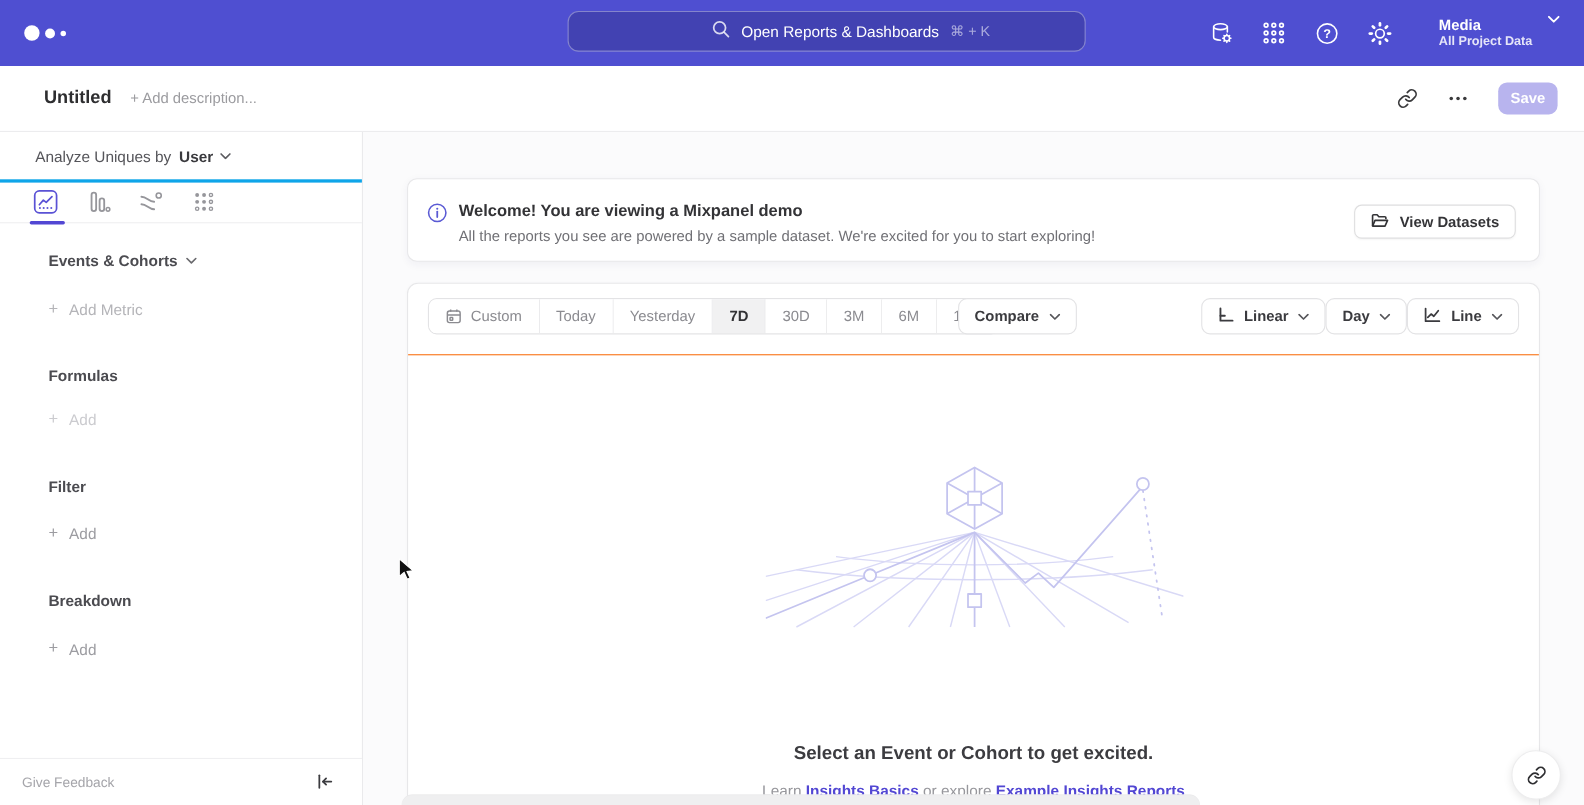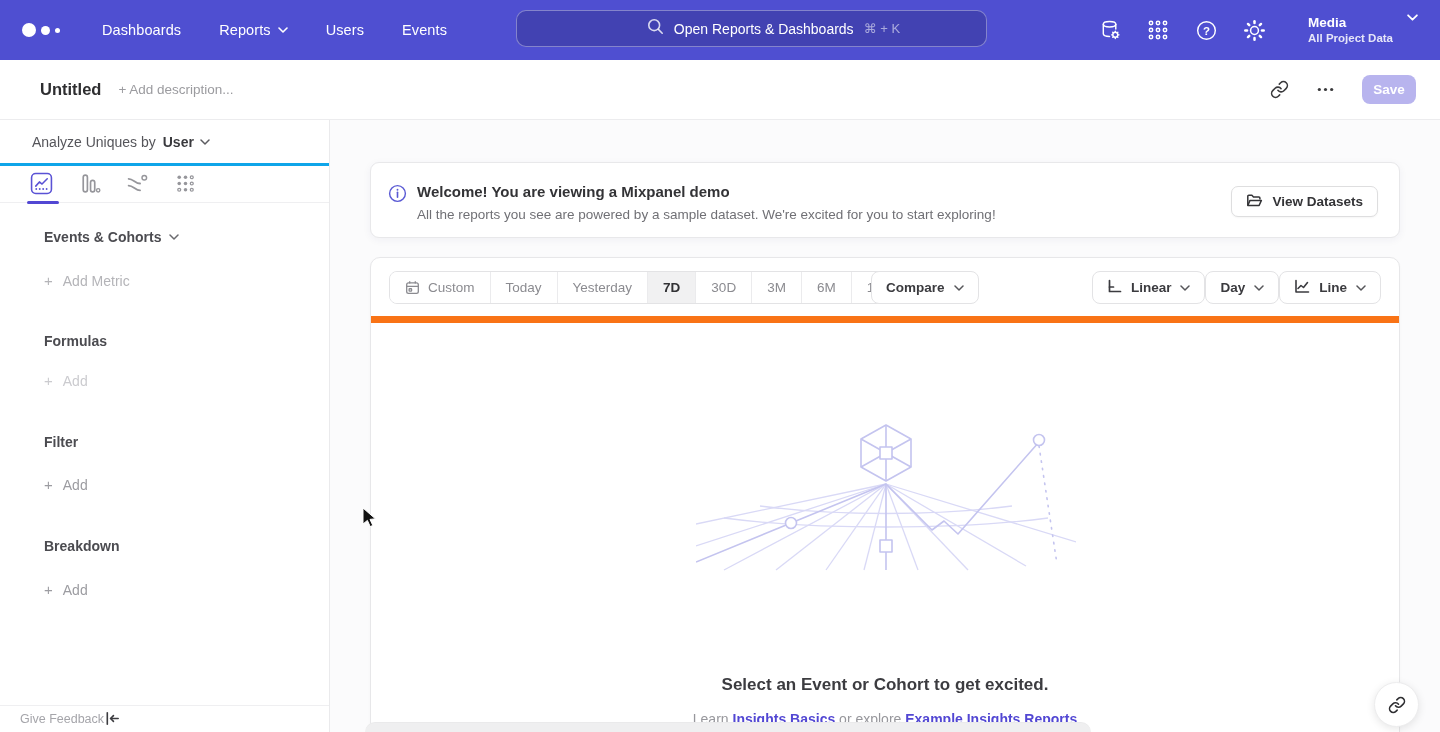--- a/index.html
+++ b/index.html
@@ -52,42 +52,42 @@
   .ctab.sel { color:#5a52d5; }
   .tab-underline { position:absolute; left:27px; bottom:-2px; width:32px; height:3px;
     border-radius:2px; background:var(--accent,#5a52d5); }
   .side-section { padding-left:44px; }
   .sec-head { font-size:14px; font-weight:600; color:#4b4b50; display:flex; align-items:center; gap:8px; }
   .add-link { font-size:14px; display:flex; align-items:center; gap:10px; cursor:pointer; }
   .add-link .plus { font-size:15px; }
   .add-metric { color:#b4b4b8; }
   .add-faint { color:#cbcbcf; }
   .add-gray { color:#9c9ca1; }
-  #sidebar-footer { position:absolute; left:0; bottom:0; width:329px; height:27px;
-    border-top:1px solid #efeff1; display:flex; align-items:center; 
+  #sidebar-footer { position:absolute; left:0; bottom:0; width:329px; height:43px;
+    border-top:1px solid #efeff1; display:flex; align-items:center; justify-content:space-between;
     padding:0 24px 0 20px; background:#fff; }
   .feedback { font-size:12.5px; color:#a5a5aa; cursor:pointer; }
   .collapse { width:18px; height:18px; color:#3c3c40; cursor:pointer; }
 
   
   #main { position:absolute; left:331px; top:120px; width:1109px; height:612px; background:#fbfbfc; }
 
   .banner { position:absolute; left:39px; top:42px; width:1030px; height:76px; background:#fff;
     border:1px solid #e8e8ea; border-radius:9px; box-shadow:0 2px 8px rgba(40,40,90,0.05); }
   .banner .info { position:absolute; left:17px; top:21px; }
   .banner .btitle { position:absolute; left:46px; top:20px; font-size:15px; font-weight:700; color:#333336; }
   .banner .bsub { position:absolute; left:46px; top:44px; font-size:13.5px; color:#707075; }
   .vd-btn { position:absolute; right:21px; top:23px; height:31px; padding:0 14px; background:#fff;
     border:1px solid #dededf; border-radius:7px; display:flex; align-items:center; gap:9px;
     font-size:13.5px; font-weight:600; color:#343437; cursor:pointer;
     box-shadow:0 1px 2px rgba(0,0,0,0.04); }
 
   .report-card { position:absolute; left:39px; top:137px; width:1030px; height:500px; background:#fff;
     border:1px solid #e7e7e9; border-radius:10px 10px 0 0; box-shadow:0 1px 3px rgba(0,0,0,0.03); }
-  .toolbar { position:absolute; left:0; top:0; width:100%; height:65px; border-bottom:7px solid #f97316; }
+  .toolbar { position:absolute; left:0; top:0; width:100%; height:65px; border-bottom:1px solid #f97316; }
   .seg-ctrl { position:absolute; left:18px; top:13px; height:33px; display:flex; align-items:stretch;
     border:1px solid #e3e3e5; border-radius:8px; overflow:hidden; background:#fff; }
   .seg { display:flex; align-items:center; gap:8px; padding:0 15px; font-size:13.5px; color:#8b8b90;
     border-right:1px solid #ebebed; cursor:pointer; background:#fff; white-space:nowrap; }
   .seg:last-child { border-right:none; }
   .seg-selected { background:#f1f1f2; color:#323235; font-weight:600; }
   .pill-btn { height:33px; padding:0 14px; background:#fff; border:1px solid #e3e3e5; border-radius:8px;
     display:flex; align-items:center; gap:9px; font-size:13.5px; font-weight:600; color:#3b3b3f;
     cursor:pointer; white-space:nowrap; }
   .compare { position:absolute; left:500px; top:13px; }
@@ -110,39 +110,20 @@
   #cursor { position:absolute; left:362px; top:507px; pointer-events:none; z-index:99; }
 </style>
 </head>
 <body>
 
 <div id="topnav">
   <div class="logo">
     <div class="d1"></div>
     <div class="d2"></div>
     <div class="d3"></div>
-  </div>
-  <div class="nav-items">
-    <div class="nav-item">
-        <span>Dashboards</span>
-      </div>
-    <div class="nav-item">
-        <span>Reports</span>
-      <span class="chev">
-          <svg width="10" height="6" viewBox="0 0 10 6">
-            <path d="M1 1l4 4 4-4" fill="none" stroke="#fff" stroke-width="1.6" stroke-linecap="round" stroke-linejoin="round"></path>
-          </svg>
-        </span>
-    </div>
-    <div class="nav-item">
-        <span>Users</span>
-      </div>
-    <div class="nav-item">
-        <span>Events</span>
-      </div>
   </div>
 
   <div class="searchbar">
     <span><svg width="17" height="17" viewBox="0 0 17 17">
           <circle cx="7.2" cy="7.2" r="5.4" fill="none" stroke="rgba(255,255,255,0.8)" stroke-width="1.6"></circle>
           <line x1="11.4" y1="11.4" x2="15.2" y2="15.2" stroke="rgba(255,255,255,0.8)" stroke-width="1.6" stroke-linecap="round"></line>
         </svg></span>
     <span class="ph">Open Reports &amp; Dashboards</span>
     <span class="sc">⌘ + K</span>
   </div>

